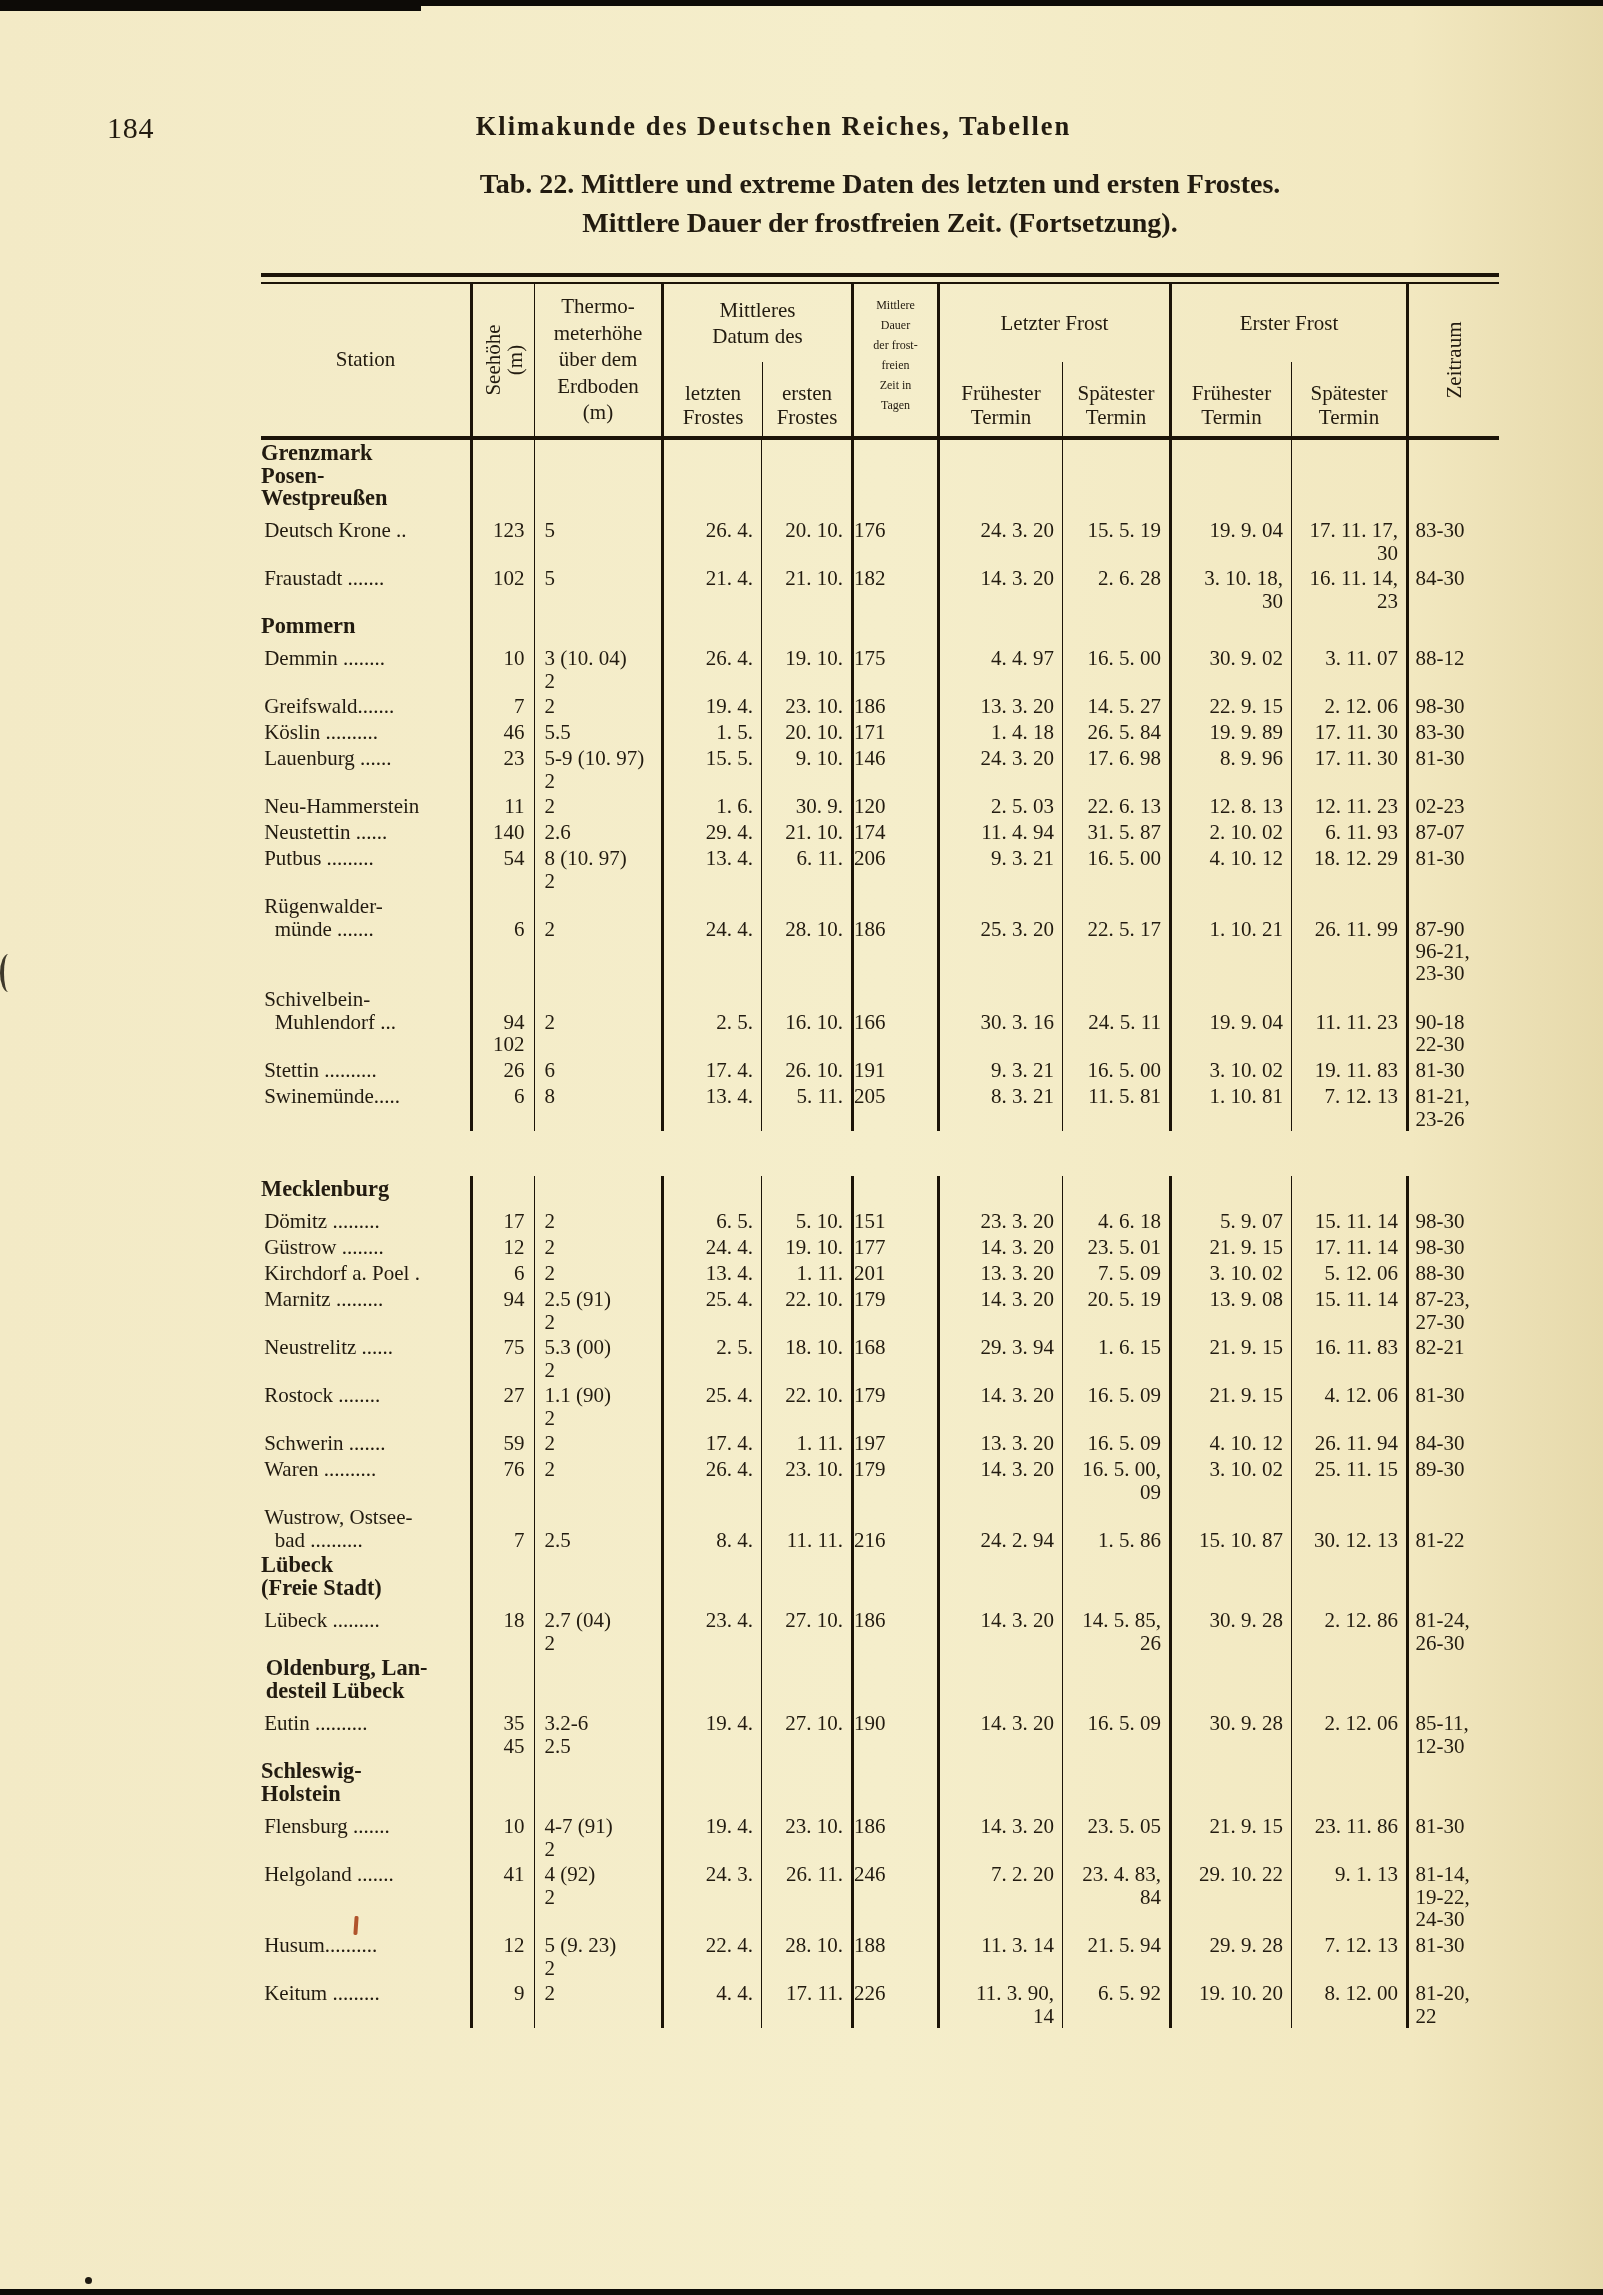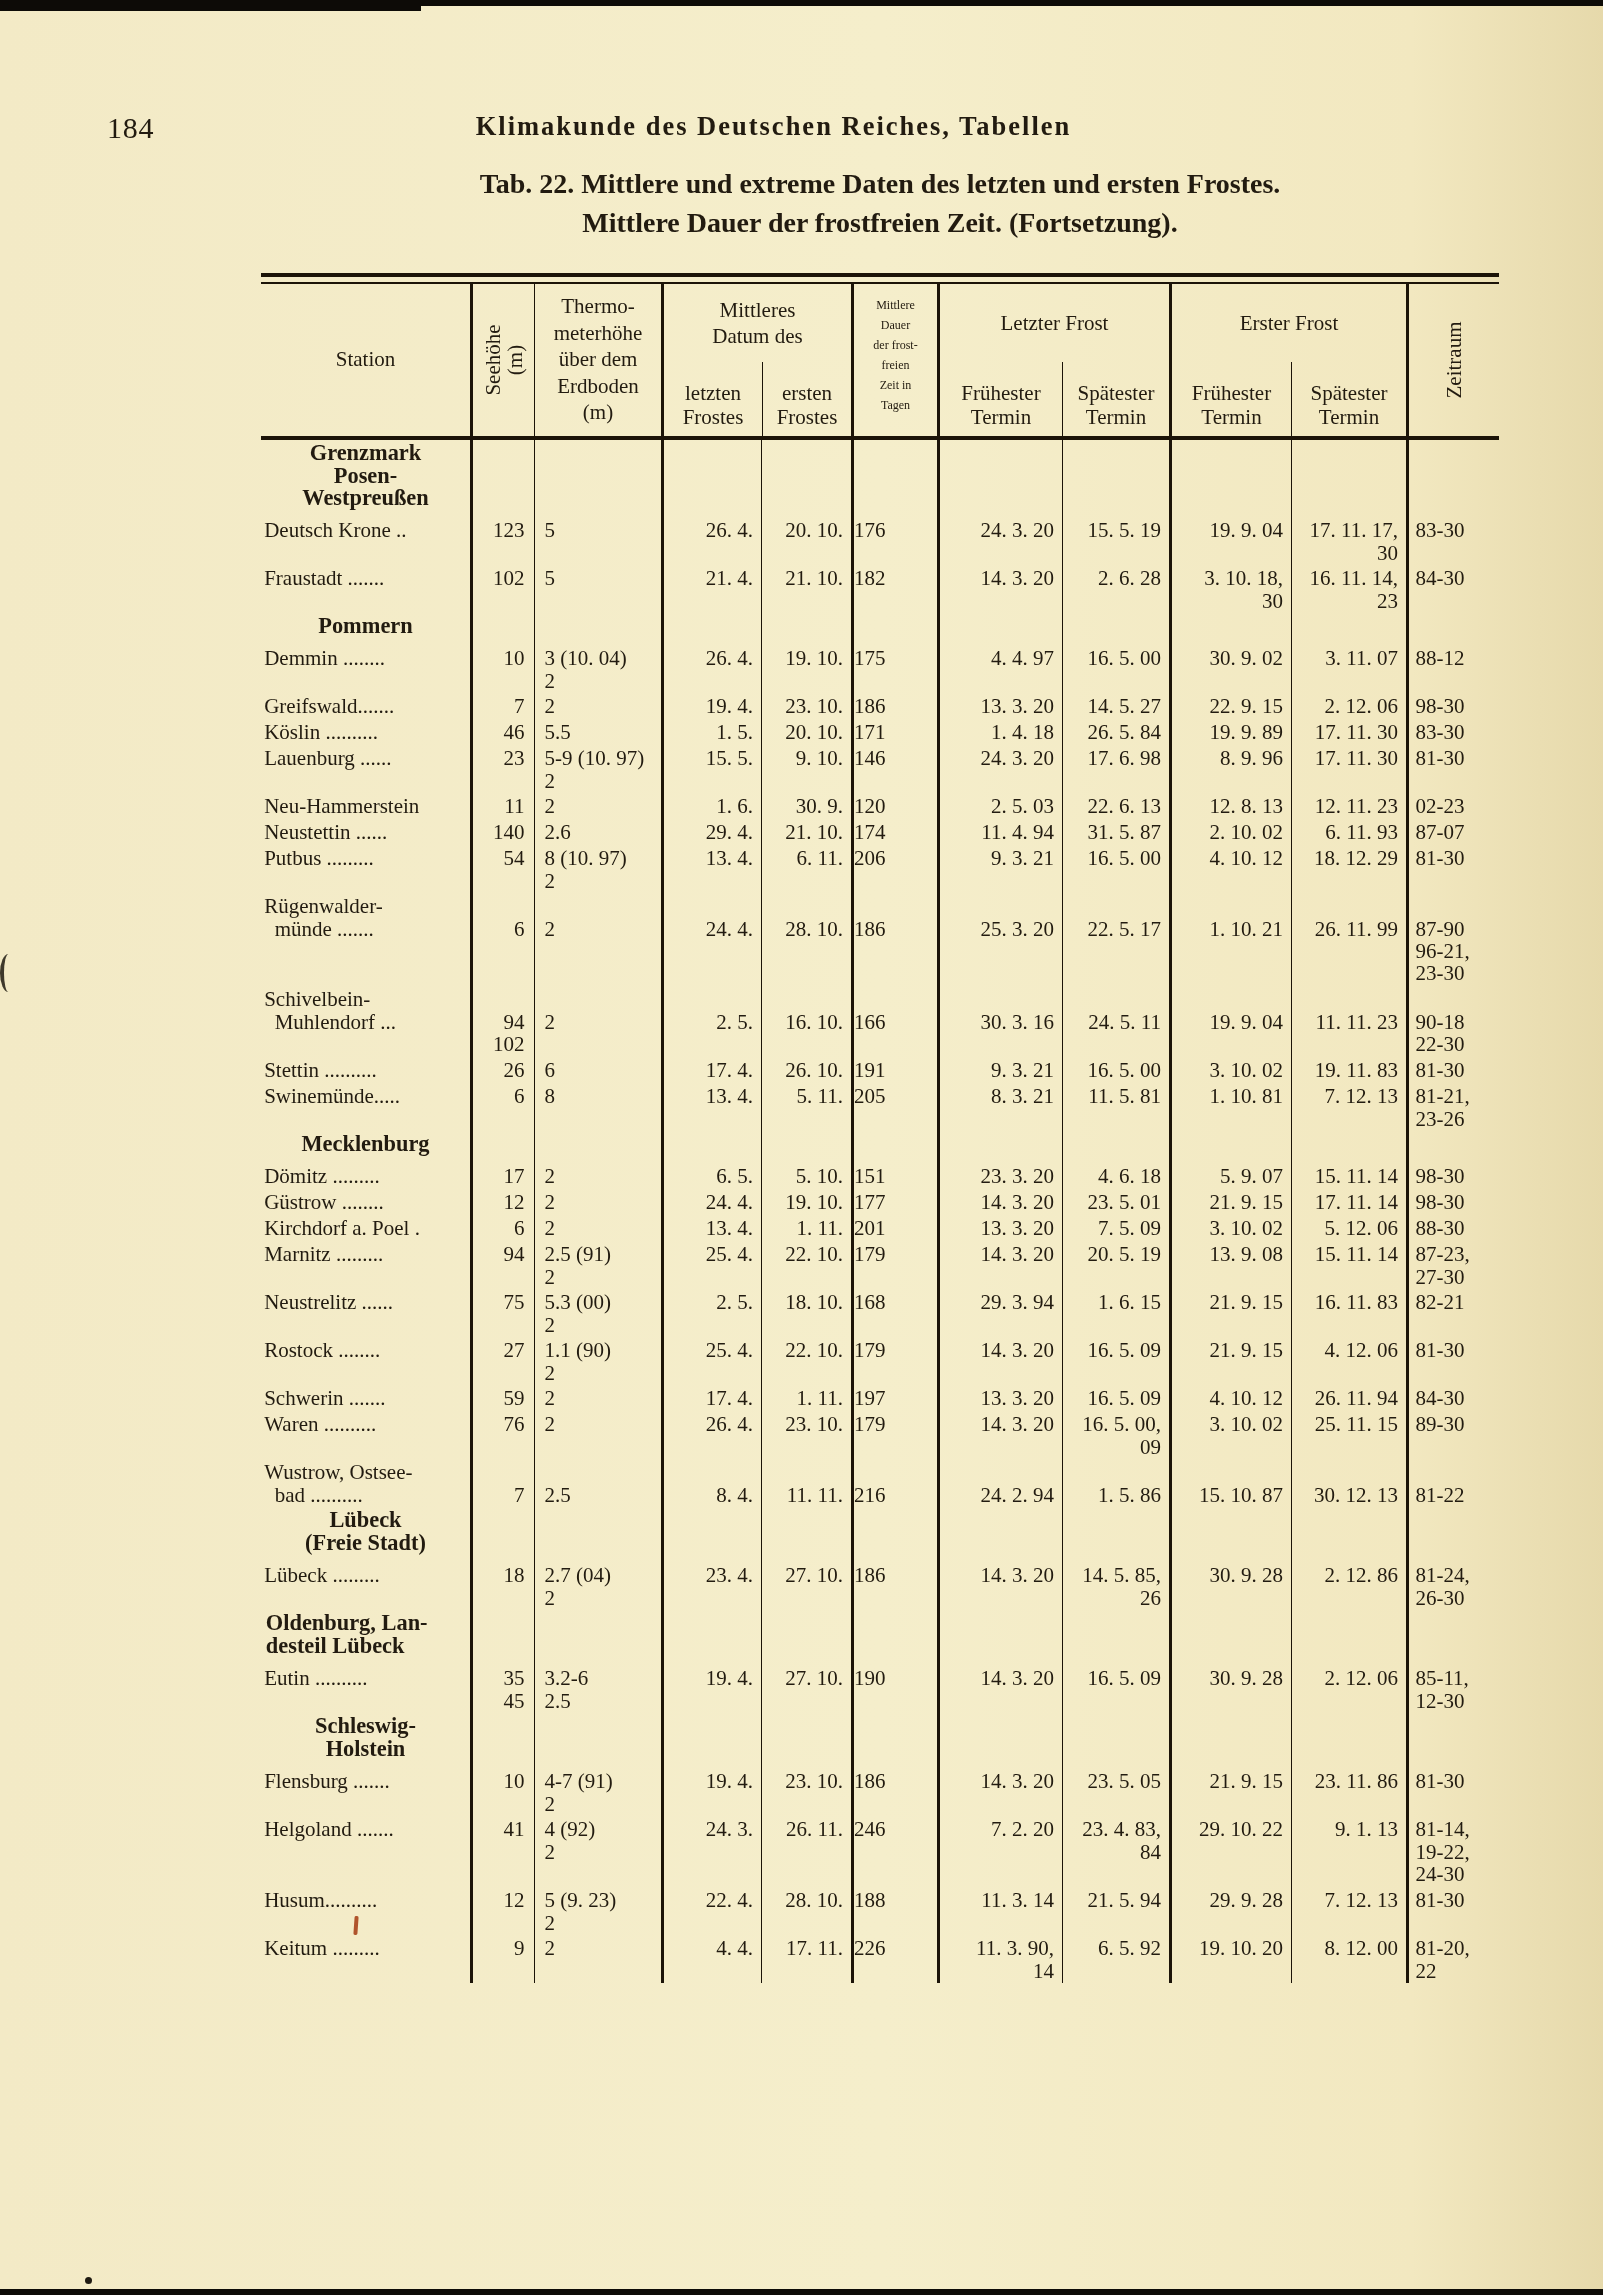--- a/index.html
+++ b/index.html
@@ -56,21 +56,21 @@
   .trow { box-sizing:border-box; }
   .tcell { box-sizing:border-box; font-size:21px; line-height:22.4px; padding-top:2.4px; }
   .c-station  { white-space:pre-wrap; text-align:left; padding-left:3.2px; }
   .c-seehoehe { white-space:pre-line; text-align:right; padding-right:9.6px; }
   .c-thermo   { white-space:pre-line; text-align:left; padding-left:9.6px; }
   .c-d1, .c-d2 { white-space:pre-line; text-align:right; padding-right:8px; }
   .c-dauer    { white-space:pre-line; }
   .c-lf-f, .c-lf-s, .c-ef-f, .c-ef-s { white-space:pre-line; text-align:right; padding-right:8px; }
   .c-zeitraum { white-space:pre-line; text-align:left; padding-left:6.4px; }
   .section-label { font-weight:bold; white-space:pre-line; font-size:22.4px; }
-  .section-center { text-align:center; }
+  .section-center { }
   .section-left { text-align:left; padding-left:4.8px; }
 </style>
 </head>
 <body>
 
 <div class="page">
   <div class="scan-top"></div>
   <div class="scan-top-left"></div>
   <div class="paren-mark"></div>
   <div class="red-tick"></div>
@@ -365,21 +365,21 @@
           <div class="tcell c-d1 b-thin">13. 4.</div>
           <div class="tcell c-d2 b-thick">5. 11.</div>
           <div class="tcell c-dauer b-thick">205</div>
           <div class="tcell c-lf-f b-thin">8. 3. 21</div>
           <div class="tcell c-lf-s b-thick">11. 5. 81</div>
           <div class="tcell c-ef-f b-thin">1. 10. 81</div>
           <div class="tcell c-ef-s b-thick">7. 12. 13</div>
           <div class="tcell c-zeitraum ">81-21,
 23-26</div>
         </div>
-        <div class="grid-row trow" style="min-height: 32px;">
+        <div class="grid-row trow" style="min-height: 32px; margin-top: 45px;">
           <div class="tcell section-label section-center b-thick">Mecklenburg</div>
           <div class="tcell c-seehoehe b-thin"></div>
           <div class="tcell c-thermo b-thick"></div>
           <div class="tcell c-d1 b-thin"></div>
           <div class="tcell c-d2 b-thick"></div>
           <div class="tcell c-dauer b-thick"></div>
           <div class="tcell c-lf-f b-thin"></div>
           <div class="tcell c-lf-s b-thick"></div>
           <div class="tcell c-ef-f b-thin"></div>
           <div class="tcell c-ef-s b-thick"></div>

